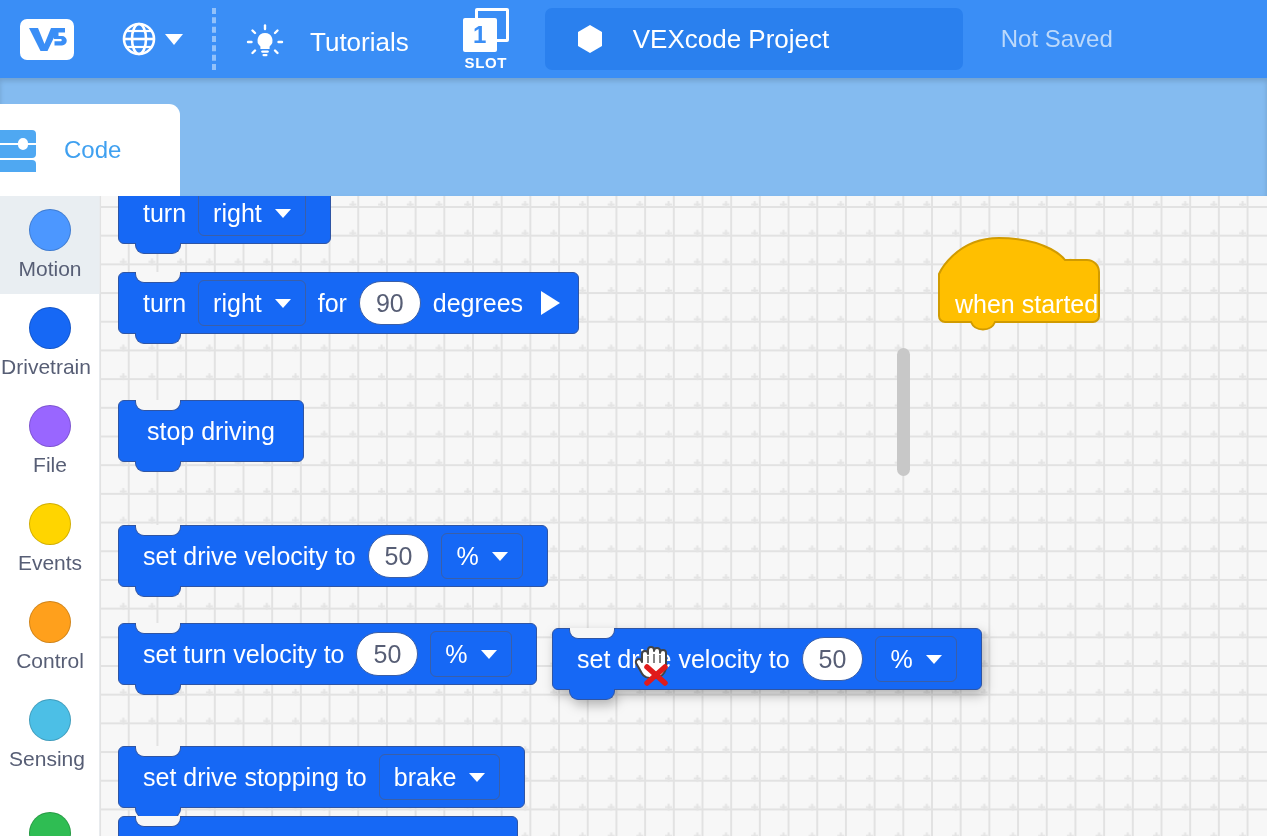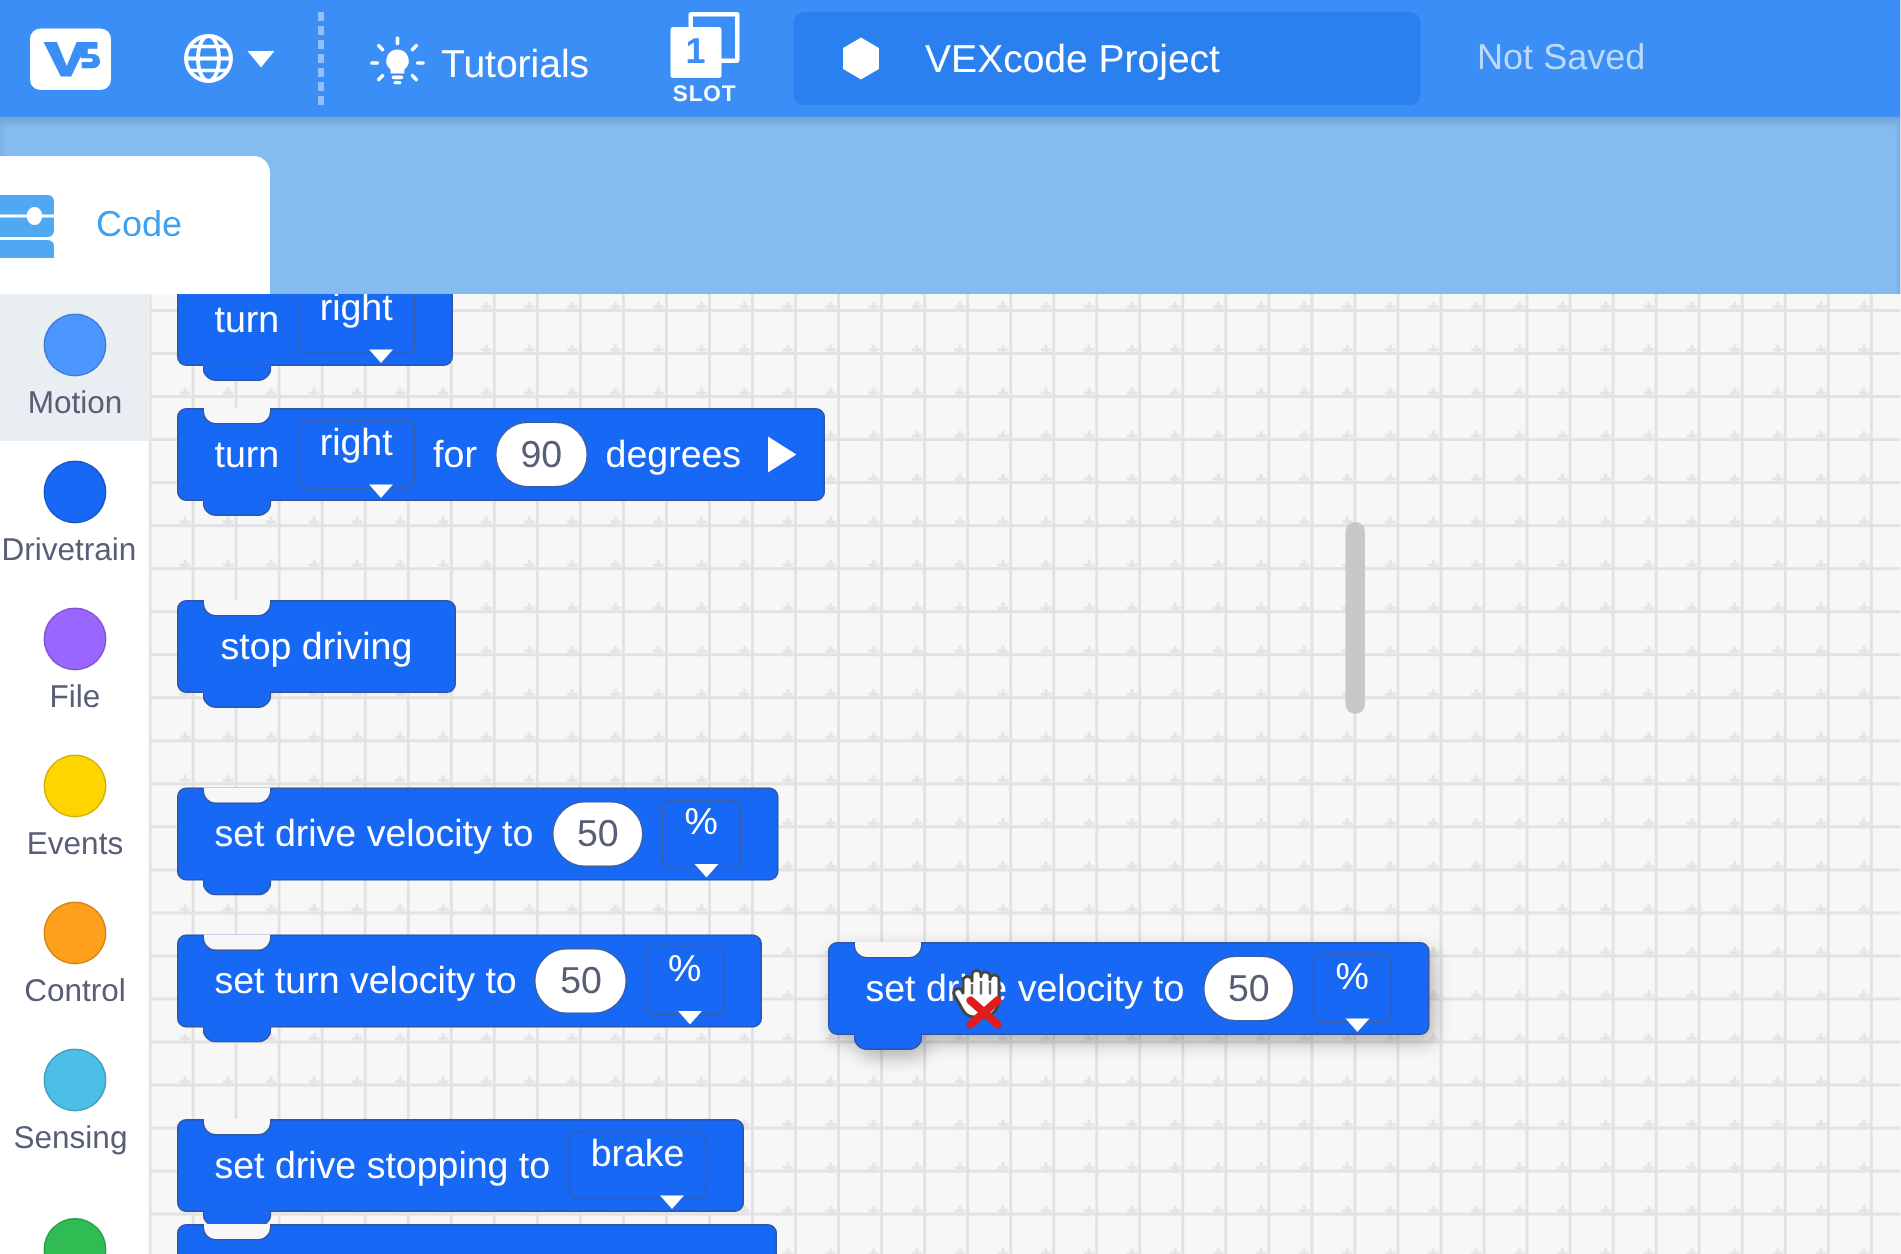--- a/index.html
+++ b/index.html
@@ -40,21 +40,21 @@
     width: 0; height: 62px; margin: 0 0 0 29px;
     border-left: 2px dashed rgba(255,255,255,.45);
   }
 
   .menu-item {
     color: #ffffff; font-size: 26px; font-weight: 400;
     padding: 0 34px; cursor: pointer; white-space: nowrap;
     display: flex; align-items: center; height: 78px;
   }
   .tut-wrap {
-    display: flex; align-items: center; gap: 10px;
+    display: flex; align-items: center; gap: 26px;
     padding: 7px 26px 0 30px; cursor: pointer; height: 78px;
   }
   .tut-label { color: #fff; font-size: 26px; }
 
   .slot-box {
     display: flex; flex-direction: column; align-items: center;
     margin-left: 14px; cursor: pointer; width: 74px;
   }
   .slot-sq { position: relative; width: 46px; height: 44px; }
   .slot-back {
@@ -159,26 +159,25 @@
   .blk::after {
     content: ""; position: absolute; left: 16px; bottom: -11px;
     width: 44px; height: 10px;
     background: #1668f5;
     border: 1px solid #2f55a4; border-top: none;
     border-radius: 0 0 9px 9px;
   }
   .blk .lbl { padding: 0 6px; }
 
   .drop {
-    display: inline-flex; align-items: flex-end; gap: 13px;
+    display: inline-flex; align-items: center; gap: 13px;
     background: #1668f5; border: 1px solid #3a5fa8;
     border-radius: 6px; height: 46px; padding: 0 14px;
     margin: 16px 6px; color: #ffffff; font-size: 25px;
     cursor: pointer;
-    flex-direction: column;
   }
   .drop .dcaret {
     width: 0; height: 0;
     border-left: 8px solid transparent;
     border-right: 8px solid transparent;
     border-top: 9px solid #ffffff;
   }
   .numfield {
     display: inline-flex; align-items: center; justify-content: center;
     background: #ffffff; border: 1px solid #3a5fa8;
@@ -416,20 +415,26 @@
       </div>
     </div>
 
     <div class="pb" style="left:18px; top:620px;">
       <div class="blk" style="width:400px;height:62px;">
         
       </div>
     </div>
   </div>
 
+  <div class="hat" style="left:937px; top:234px;">
+    <svg width="168" height="104" viewBox="0 0 168 104">
+      <path d="M2 40 C2 40 18 4 62 4 C112 4 128 26 128 26 L150 26 A12 12 0 0 1 162 38 L162 82 A6 6 0 0 1 156 88 L62 88 L58 88 C54 98 38 98 34 88 L30 88 L8 88 A6 6 0 0 1 2 82 Z" fill="#ffbf00" stroke="#d19b00" stroke-width="2"></path>
+    </svg>
+    <span class="hat-label">when started</span>
+  </div>
 
   <div class="vthumb" style="left:897px; top:348px; height:128px;"></div>
 
   <div class="drag-blk" style="left:552px; top:628px;">
     <div class="blk">
       <span class="lbl">set drive velocity to</span>
       <span class="numfield">50</span>
       <span class="drop">
         <span>%</span>
         <span class="dcaret"></span>

